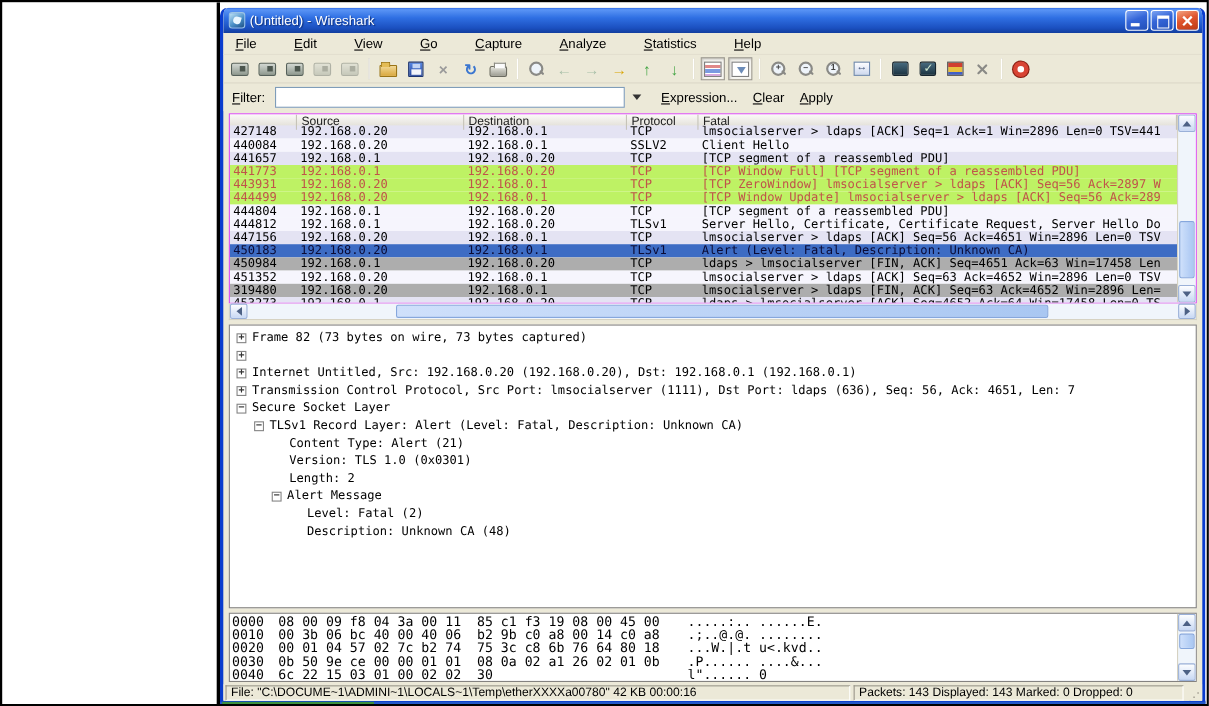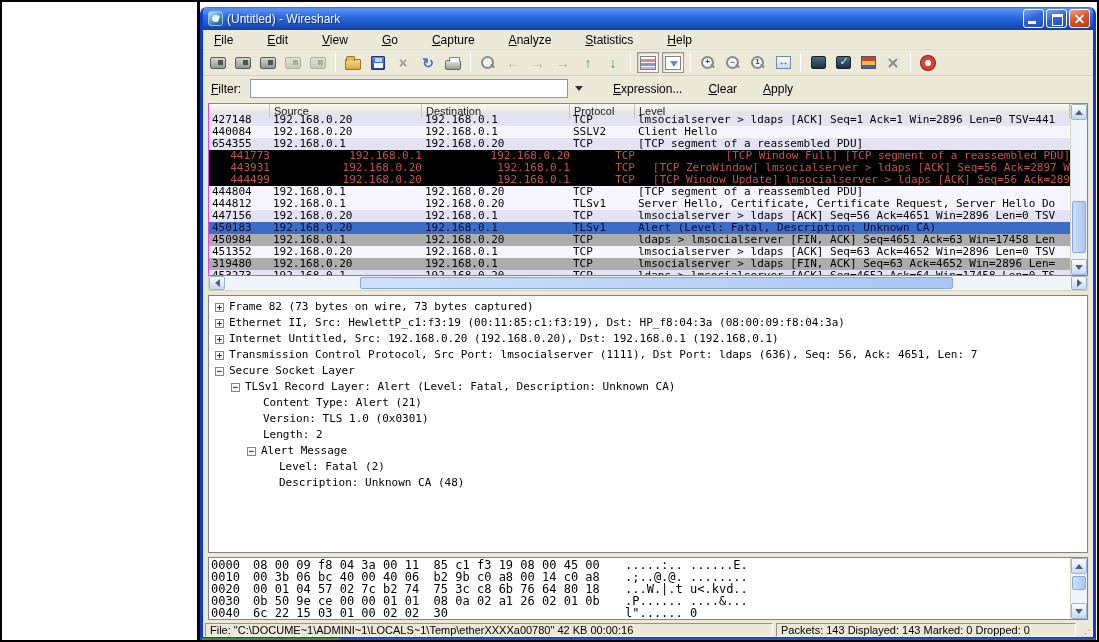--- a/index.html
+++ b/index.html
@@ -82,37 +82,37 @@
   .ico.k-tools::before { transform:rotate(45deg); } .ico.k-tools::after { transform:rotate(-45deg); }
   .ico.k-lifering { width:14px; height:14px; border-radius:50%; border:4px solid #d84434; background:#fff;
                     box-shadow:0 0 0 1px #8a2014; }
 
   
   .filterbar { flex:0 0 25px; display:flex; align-items:center; padding:2px 6px; gap:3px; background:#ece9d8; font-size:12px; }
   .filter-btn { padding:1px 6px 1px 2px; }
   .filter-input { width:318px; height:19px; border:1px solid #7f9db9; background:#fff; font:12px "Liberation Sans",sans-serif; padding:0 3px; }
   .filter-drop { width:15px; height:17px; display:flex; align-items:center; justify-content:center; }
   .filter-drop::after { content:""; width:0; height:0; border-left:4px solid transparent; border-right:4px solid transparent; border-top:5px solid #333; }
-  .link-btn { margin-left:22px; padding:1px 2px; }
+  .link-btn { margin-left:10px; padding:1px 2px; }
 
   
   .plist-wrap { flex:0 0 188px; margin:2px 5px 0 5px; display:flex; flex-direction:column; }
   .plist-area { flex:0 0 173px; display:flex; border:1px solid #d946ef; background:#fff; overflow:hidden; }
   .plist { flex:1; overflow:hidden; position:relative; }
   .plist-header { height:15px; display:flex; font-size:11px; color:#222;
                   background:linear-gradient(#fbfaf8,#dcd9d0); border-bottom:1px solid #b8b5ab; }
   .ph-cell { border-right:1px solid #c6c3b9; padding:1px 0 0 4px; overflow:hidden; white-space:nowrap; }
   .plist-rows { font:11px "DejaVu Sans Mono",monospace; }
   .prow { display:flex; height:12px; line-height:12px; white-space:nowrap; background:#f6f5fd; color:#000; }
   .prow.clip-top { margin-top:-5px; }
   .prow .pc { overflow:hidden; white-space:nowrap; padding-left:3px; flex:none; }
   .c0{width:61px;} .c1{width:152px;} .c2{width:148px;} .c3{width:65px;} .c4{flex:1 1 auto !important;}
   .prow.tcp  { background:#e4e3f3; }
   .prow.plain{ background:#f6f5fd; }
-  .prow.bad  { background:#000000; color:#c0544a;text-align:right; }
+  .prow.bad  { background:#bef264; color:#c0544a; }
   .prow.gray { background:#adadad; }
   .prow.selected { background:#3d6cc4; color:#0a0a34; }
 
   
   .vsb { width:17px; flex:0 0 17px; background:#f0f5fb; border-left:1px solid #d6d2c2; display:flex; flex-direction:column; position:relative; }
   .sb-btn { height:16px; flex:0 0 16px; background:linear-gradient(#fdfeff,#c8d8f4); border:1px solid #9ab0d8; border-radius:2px;
             display:flex; align-items:center; justify-content:center; }
   .vsb .sb-track { flex:1; position:relative; }
   .sb-thumb { position:absolute; background:linear-gradient(90deg,#cfe0fb,#a9c7f2); border:1px solid #86a7dd; border-radius:2px; }
   .vsb .sb-thumb { left:1px; right:1px; }
@@ -270,39 +270,39 @@
     </div>
 
     <div class="plist-wrap">
       <div class="plist-area">
         <div class="plist">
           <div class="plist-header">
               <div class="ph-cell c0"></div>
               <div class="ph-cell c1">Source</div>
               <div class="ph-cell c2">Destination</div>
               <div class="ph-cell c3">Protocol</div>
-              <div class="ph-cell c4">Level</div>
+              <div class="ph-cell c4">Fatal</div>
             </div>
           <div class="plist-rows">
               <div class="prow tcp clip-top">
                 <span class="pc c0">427148</span>
                 <span class="pc c1">192.168.0.20</span>
                 <span class="pc c2">192.168.0.1</span>
                 <span class="pc c3">TCP</span>
                 <span class="pc c4">lmsocialserver &gt; ldaps [ACK] Seq=1 Ack=1 Win=2896 Len=0 TSV=441</span>
               </div>
               <div class="prow plain">
                 <span class="pc c0">440084</span>
                 <span class="pc c1">192.168.0.20</span>
                 <span class="pc c2">192.168.0.1</span>
                 <span class="pc c3">SSLV2</span>
                 <span class="pc c4">Client Hello</span>
               </div>
               <div class="prow tcp">
-                <span class="pc c0">654355</span>
+                <span class="pc c0">441657</span>
                 <span class="pc c1">192.168.0.1</span>
                 <span class="pc c2">192.168.0.20</span>
                 <span class="pc c3">TCP</span>
                 <span class="pc c4">[TCP segment of a reassembled PDU]</span>
               </div>
               <div class="prow bad">
                 <span class="pc c0">441773</span>
                 <span class="pc c1">192.168.0.1</span>
                 <span class="pc c2">192.168.0.20</span>
                 <span class="pc c3">TCP</span>
@@ -405,21 +405,20 @@
       </div>
     </div>
 
     <div class="details">
         <div class="dline" style="padding-left: 6px;">
           <span class="toggle">+</span>
           <span>Frame 82 (73 bytes on wire, 73 bytes captured)</span>
         </div>
         <div class="dline" style="padding-left: 6px;">
           <span class="toggle">+</span>
-          <span>Ethernet II, Src: HewlettP_c1:f3:19 (00:11:85:c1:f3:19), Dst: HP_f8:04:3a (08:00:09:f8:04:3a)</span>
         </div>
         <div class="dline" style="padding-left: 6px;">
           <span class="toggle">+</span>
           <span>Internet Untitled, Src: 192.168.0.20 (192.168.0.20), Dst: 192.168.0.1 (192.168.0.1)</span>
         </div>
         <div class="dline" style="padding-left: 6px;">
           <span class="toggle">+</span>
           <span>Transmission Control Protocol, Src Port: lmsocialserver (1111), Dst Port: ldaps (636), Seq: 56, Ack: 4651, Len: 7</span>
         </div>
         <div class="dline" style="padding-left: 6px;">

